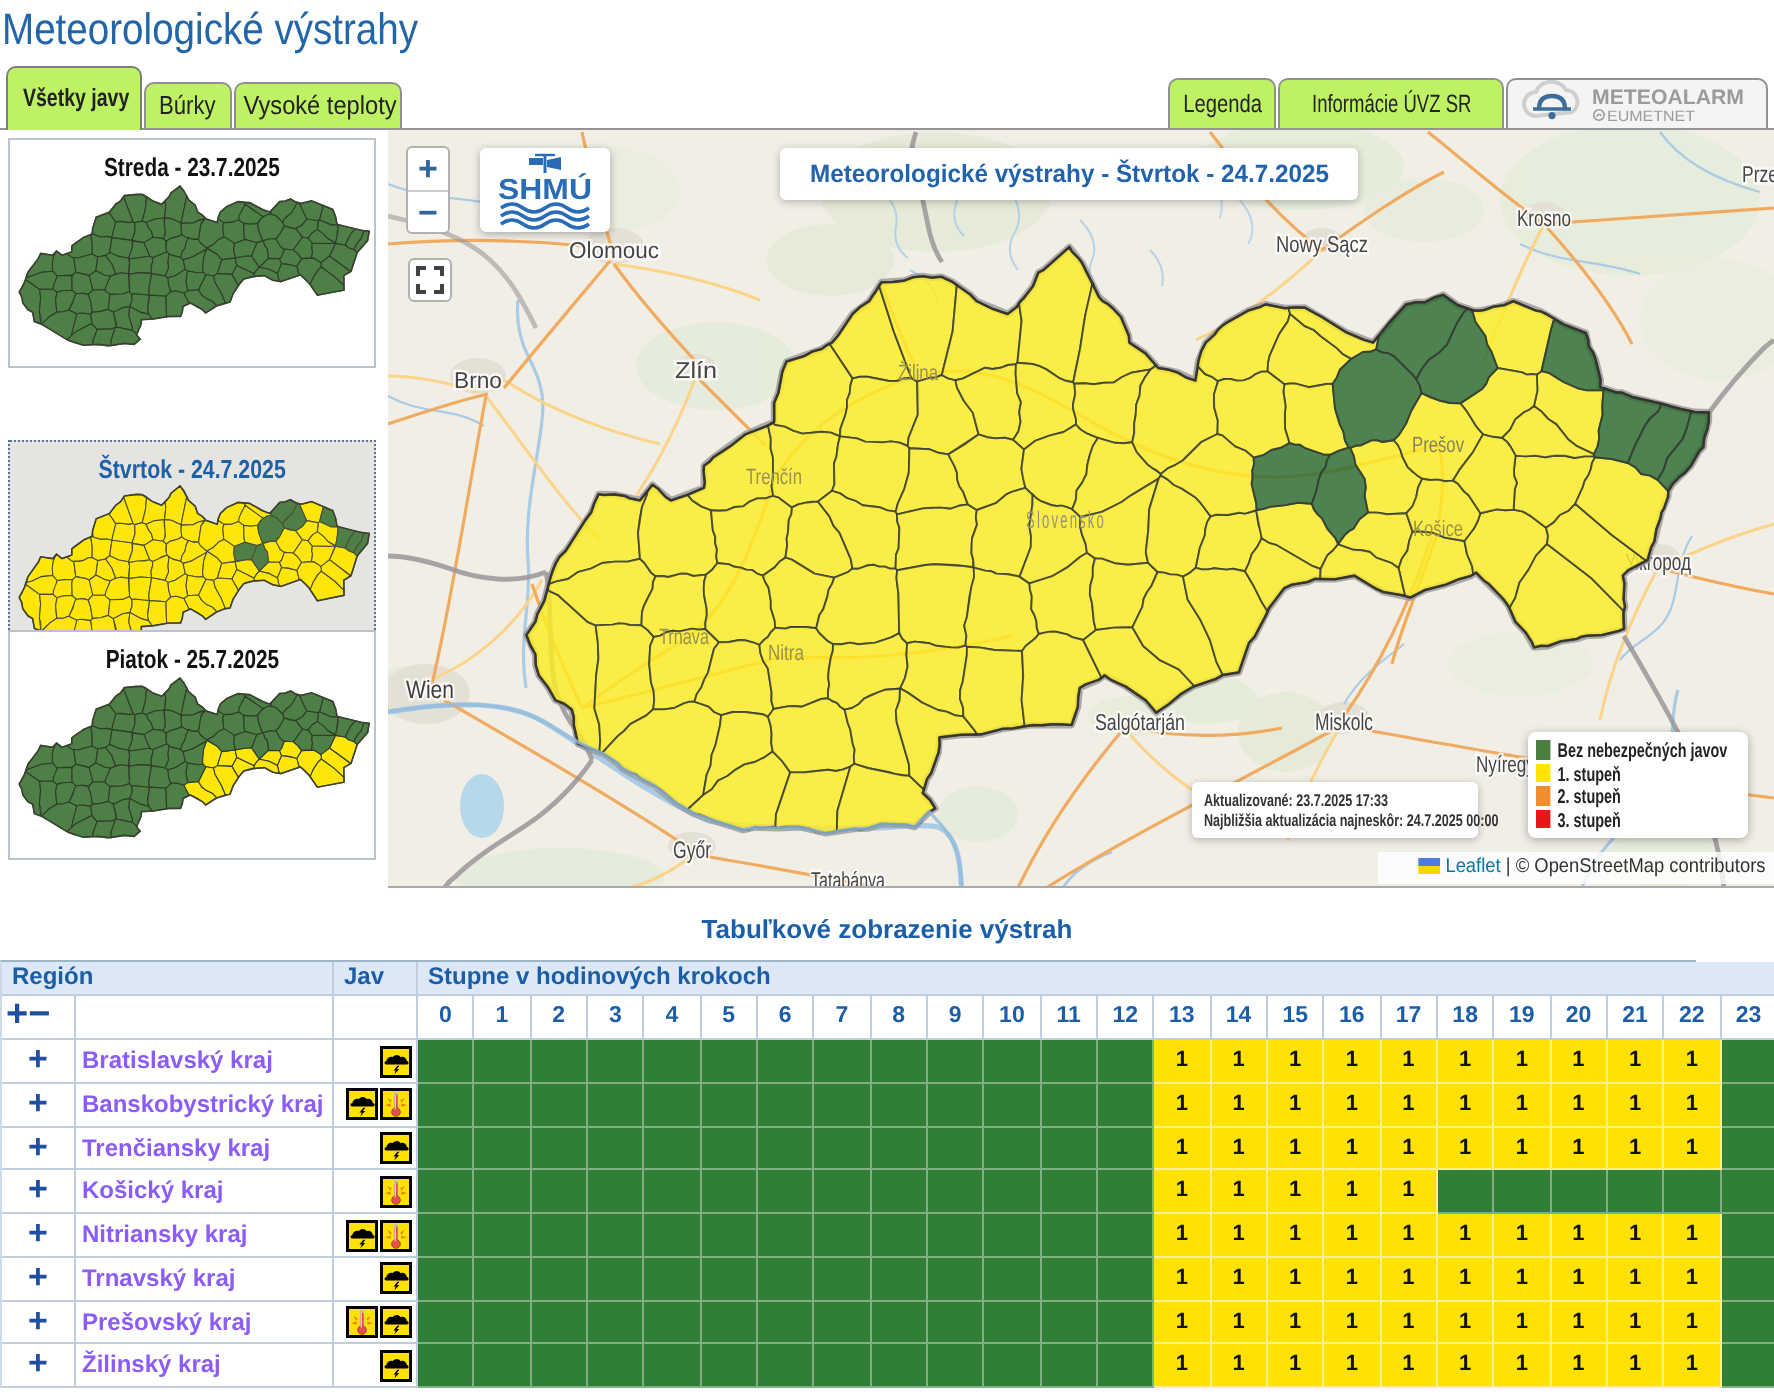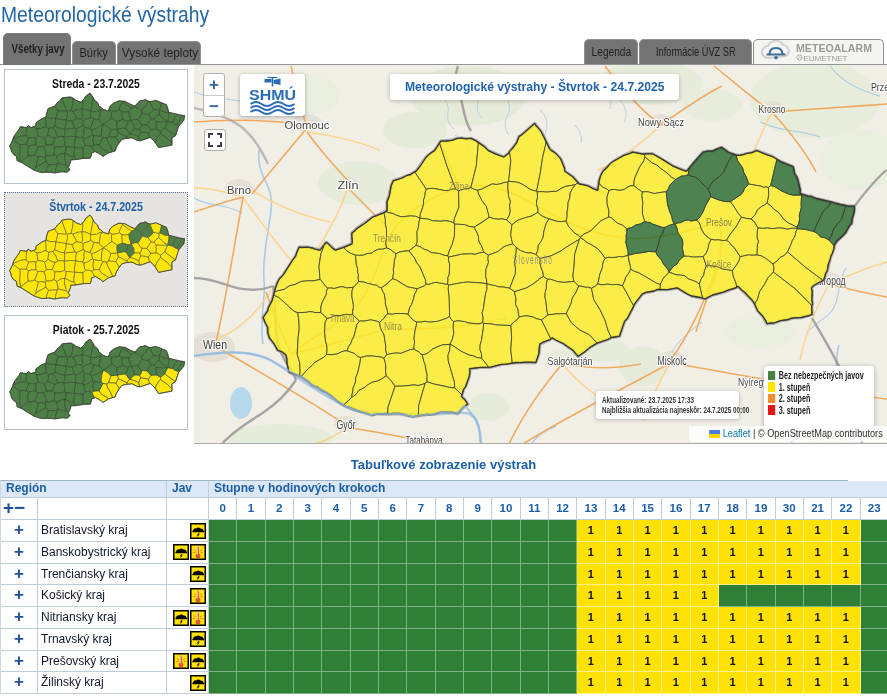--- a/index.html
+++ b/index.html
@@ -1,63 +1,63 @@
 <!DOCTYPE html>
 <html><head><meta charset="utf-8"><style>
 * { margin:0; padding:0; box-sizing:border-box; }
 html,body { width:887px; height:697px; font-family:"Liberation Sans",sans-serif; background:#fff; overflow:hidden; position:relative; }
 .abs { position:absolute; }
 #pgtitle { left:1px; top:2px; font-size:22px; color:#2366a8; transform:scaleX(0.877); transform-origin:0 0; white-space:nowrap; }
-.tab { position:absolute; background:#737373; border:1px solid #909090; border-bottom:none; border-radius:5px 5px 0 0; font-size:12.5px; color:#222; text-align:center; z-index:3; white-space:nowrap; overflow:hidden; }
+.tab { position:absolute; background:#bef264; border:1px solid #909090; border-bottom:none; border-radius:5px 5px 0 0; font-size:12.5px; color:#222; text-align:center; z-index:3; white-space:nowrap; overflow:hidden; }
 .tab span { display:inline-block; transform-origin:50% 50%; }
 #tb0 span { transform:scaleX(0.78); } #tb1 span { transform:scaleX(0.85); } #tb2 span { transform:scaleX(0.91); }
 #tb3 span { transform:scaleX(0.81); } #tb4 span { transform:scaleX(0.74); }
 #tabline { left:0; top:64px; width:887px; height:0; border-top:1px solid #949494; z-index:2; }
 #tb0 { left:3px; top:33px; width:68px; height:32px; font-weight:bold; line-height:30px; border-color:#7d7d7d; }
 #tb1 { left:72px; top:41px; width:44px; height:23px; line-height:22px; font-size:13px;}
 #tb2 { left:117px; top:41px; width:84px; height:23px; line-height:22px; font-size:13px;}
 #tb3 { left:584px; top:39px; width:54px; height:25px; line-height:24px; }
 #tb4 { left:639px; top:39px; width:113px; height:25px; line-height:24px; }
 #tb5 { left:753px; top:39px; width:131px; height:25px; background:#f4f4f2; }
 .thumb { position:absolute; left:4px; width:184px; height:115px; background:#fff; border:1px solid #b9c3cd; }
 .thumb svg { position:absolute; left:0; top:0; }
 .tht { position:absolute; top:6px; width:100%; text-align:center; font-weight:bold; font-size:13px; color:#111; }
 .tht span { display:inline-block; transform:scaleX(0.80); }
 #th2 .tht span { transform:scaleX(0.82); }
-#th2 { background:#e6e4e1; border:1px dotted #56749c; }
+#th2 { background:#e6e4e1; border:1px dotted #56749c;margin-top:28px; }
 #map { left:194px; top:65px; width:693px; height:379px; overflow:hidden; border-bottom:1px solid #aaa; }
 .mctl { position:absolute; background:#fff; border-radius:3px; }
 #zoomc { left:9px; top:8px; width:22px; height:44px; border:1px solid #b0b0b0; text-align:center; }
 #zoomc div { height:22px; line-height:21px; font-size:17px; font-weight:bold; color:#30659e; }
 #zoomc div:first-child { border-bottom:1px solid #ccc; }
 #fsc { left:10px; top:64px; width:22px; height:22px; border:1px solid #b0b0b0; }
 #shmu { left:46px; top:9px; width:65px; height:42px; box-shadow:0 1px 4px rgba(0,0,0,0.3); }
 #mtitle { left:196px; top:9px; width:289px; height:26px; line-height:26px; text-align:center; color:#2163ad; font-weight:bold; font-size:12.5px; box-shadow:0 1px 4px rgba(0,0,0,0.25); border-radius:3px; }
 #mtitle span { display:inline-block; transform:scaleX(0.97); }
-#mlegend { left:570px; top:301px; width:110px; height:64px; box-shadow:0 1px 5px rgba(0,0,0,0.3); border-radius:4px; padding:4px 0 0 4px; font-size:10px; font-weight:bold; color:#222; overflow:hidden; }
+#mlegend { left:570px; top:301px; width:110px; height:53px; box-shadow:0 1px 5px rgba(0,0,0,0.3); border-radius:4px; padding:4px 0 0 4px; font-size:10px; font-weight:bold; color:#222; overflow:hidden; }
 #mlegend div { height:11.5px; line-height:11.5px; white-space:nowrap; transform:scaleX(0.72); transform-origin:0 50%; }
 #mlegend i { display:inline-block; width:10px; height:9.5px; margin-right:5px; vertical-align:-1px; }
 #minfo { left:402px; top:326px; width:143px; height:28px; box-shadow:0 1px 4px rgba(0,0,0,0.25); border-radius:3px; font-size:8.5px; font-weight:bold; color:#333; padding:4px 0 0 6px; }
 #minfo div { height:10px; line-height:10px; white-space:nowrap; transform:scaleX(0.74); transform-origin:0 50%; }
 #attrib { position:absolute; right:0; bottom:1px; background:rgba(255,255,255,0.8); font-size:10px; color:#333; padding:2px 4px 3px 5px; white-space:nowrap; }
 #attrib span { display:inline-block; transform:scaleX(0.92); transform-origin:100% 50%; }
 #attrib a { color:#0078a8; text-decoration:none; }
 #ttitle { left:0; top:457px; width:887px; text-align:center; font-size:13px; font-weight:bold; color:#1a5fa8; }
 .wtab { position:absolute; left:0; top:480px; width:848px; display:grid;
  grid-template-columns:37px 129px 42px repeat(24, 28.333px);
  grid-template-rows:17px 22px repeat(8, 21.75px);
  border-top:1px solid #9fb6c6; border-left:1px solid #cdd9e4; font-size:11.5px; }
 .c { border-right:1px solid #c0cdda; border-bottom:1px solid #c0cdda; overflow:hidden; }
 .h1 { background:#dce8f5; color:#1c5da8; font-weight:bold; line-height:15px; padding-left:5px; font-size:12px; }
 .hreg { grid-column:1 / span 2; }
 .hstu { grid-column:4 / span 24; }
 .pm { color:#1f4fa0; font-weight:bold; font-size:19px; line-height:20px; padding-left:2px; }
 .hn { color:#1c5da8; font-weight:bold; text-align:center; line-height:21px; }
 .plus { color:#1f4fa0; font-weight:bold; font-size:17px; text-align:center; line-height:20px; }
-.rn { font-weight:normal; color:#0f172a; font-size:12px; line-height:21px; padding-left:3px; }
+.rn { font-weight:bold; color:#8b5cf6; font-size:12px; line-height:21px; padding-left:3px; }
 .jav { text-align:right; padding:2.5px 2px 0 0; white-space:nowrap; }
 .jic { width:16px; height:16px; display:inline-block; margin-left:1px; vertical-align:top; }
 .gc { background:#2f8036; border-right:1px solid rgba(255,255,255,0.38); border-bottom:1px solid rgba(255,255,255,0.38); }
 .yc { background:#ffe103; border-right:1px solid rgba(255,255,255,0.55); border-bottom:1px solid rgba(255,255,255,0.55); text-align:center; line-height:21px; font-weight:bold; font-size:11px; color:#111; }
 </style></head><body>
 <div class="abs" id="pgtitle">Meteorologické výstrahy</div>
 <div id="tabline" class="abs"></div>
 <div class="tab" id="tb0"><span>Všetky javy</span></div>
 <div class="tab" id="tb1"><span>Búrky</span></div>
 <div class="tab" id="tb2"><span>Vysoké teploty</span></div>
@@ -596,21 +596,21 @@
     <div class="c hn">10</div>
     <div class="c hn">11</div>
     <div class="c hn">12</div>
     <div class="c hn">13</div>
     <div class="c hn">14</div>
     <div class="c hn">15</div>
     <div class="c hn">16</div>
     <div class="c hn">17</div>
     <div class="c hn">18</div>
     <div class="c hn">19</div>
-    <div class="c hn">30</div>
+    <div class="c hn">20</div>
     <div class="c hn">21</div>
     <div class="c hn">22</div>
     <div class="c hn">23</div>
     <div class="c plus">+</div>
     <div class="c rn">Bratislavský kraj</div>
     <div class="c jav"><svg class="jic" viewBox="0 0 16 16">
         <rect x="0" y="0" width="16" height="16" fill="#ffe103"></rect>
         <rect x="0.75" y="0.75" width="14.5" height="14.5" fill="none" stroke="#000" stroke-width="1.5"></rect>
         <path d="M3.1 9.3 c-1.1-0.2-1.1-1.6 0.1-1.8 c0.1-1.6 1.9-2.5 3.2-2 c0.9-1.4 3.1-1.4 3.9 0.1 c1.4-0.6 3 0.3 3.1 1.9 c1.2 0.2 1.2 1.6 0.1 1.8 z" fill="#000"></path>
         <path d="M8.7 9.9 l-2 2.3 h1.2 l-0.8 2.1 l2.5-2.8 h-1.2 l1.3-1.6 z" fill="#000"></path>

